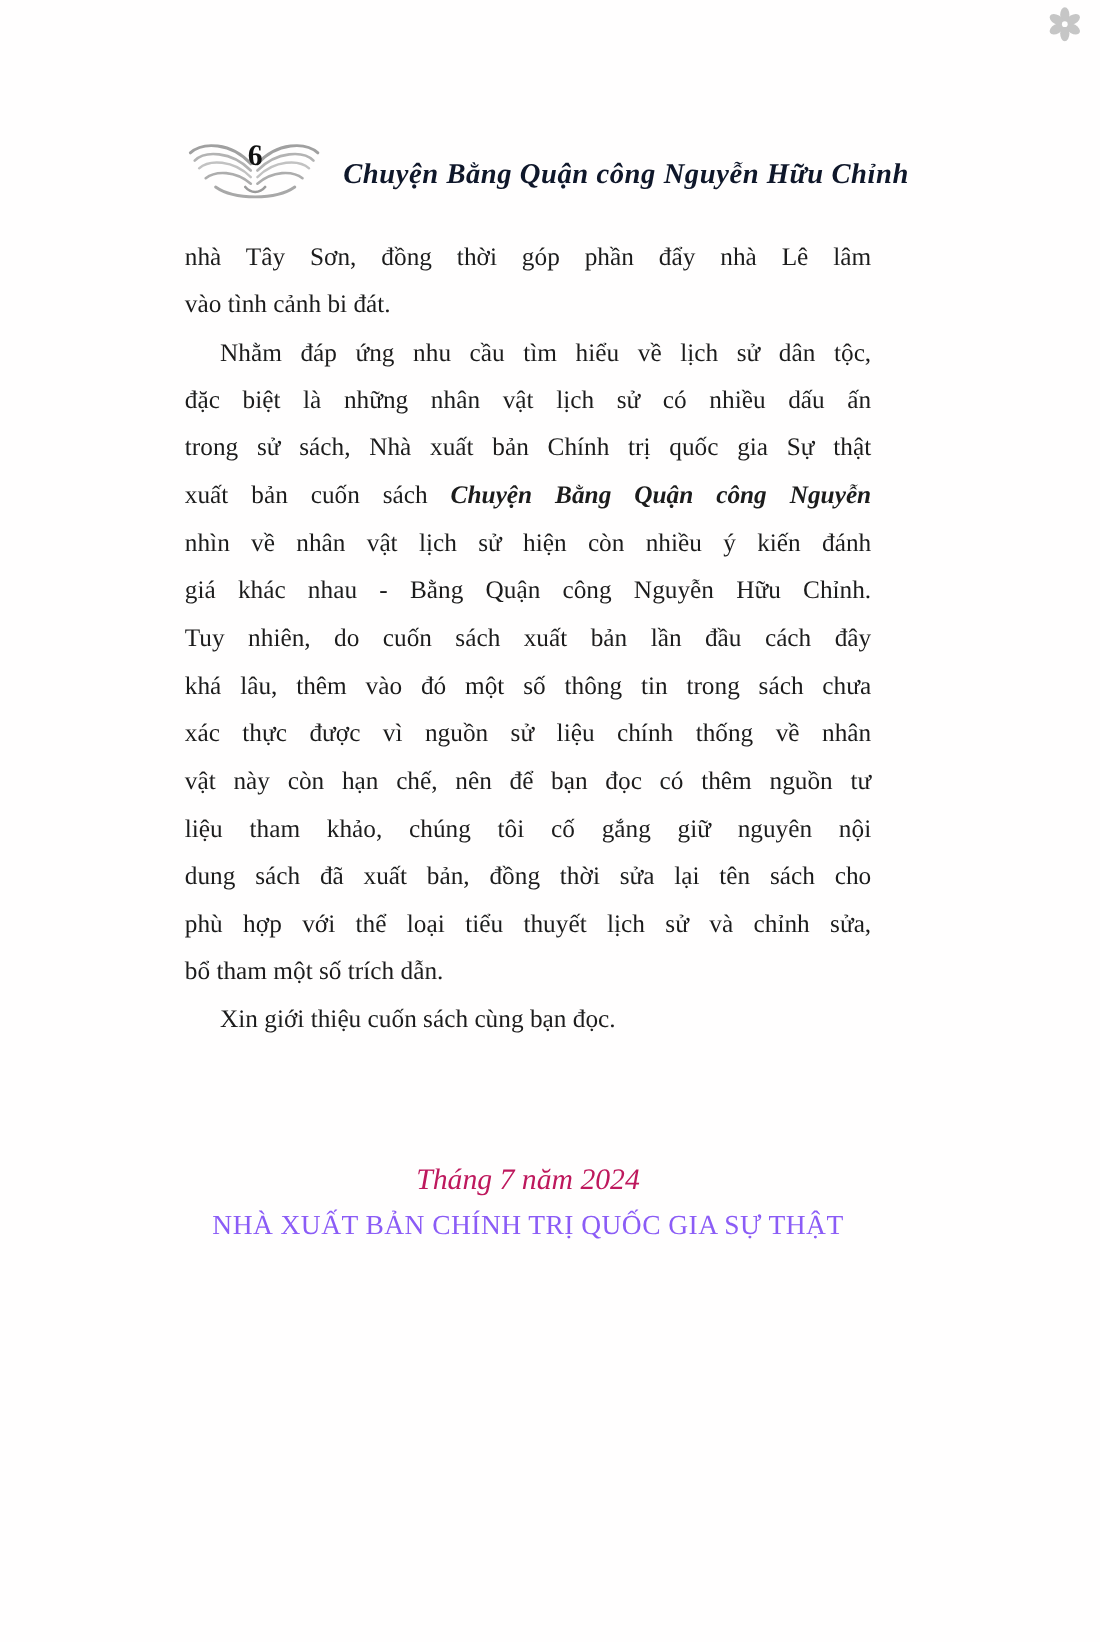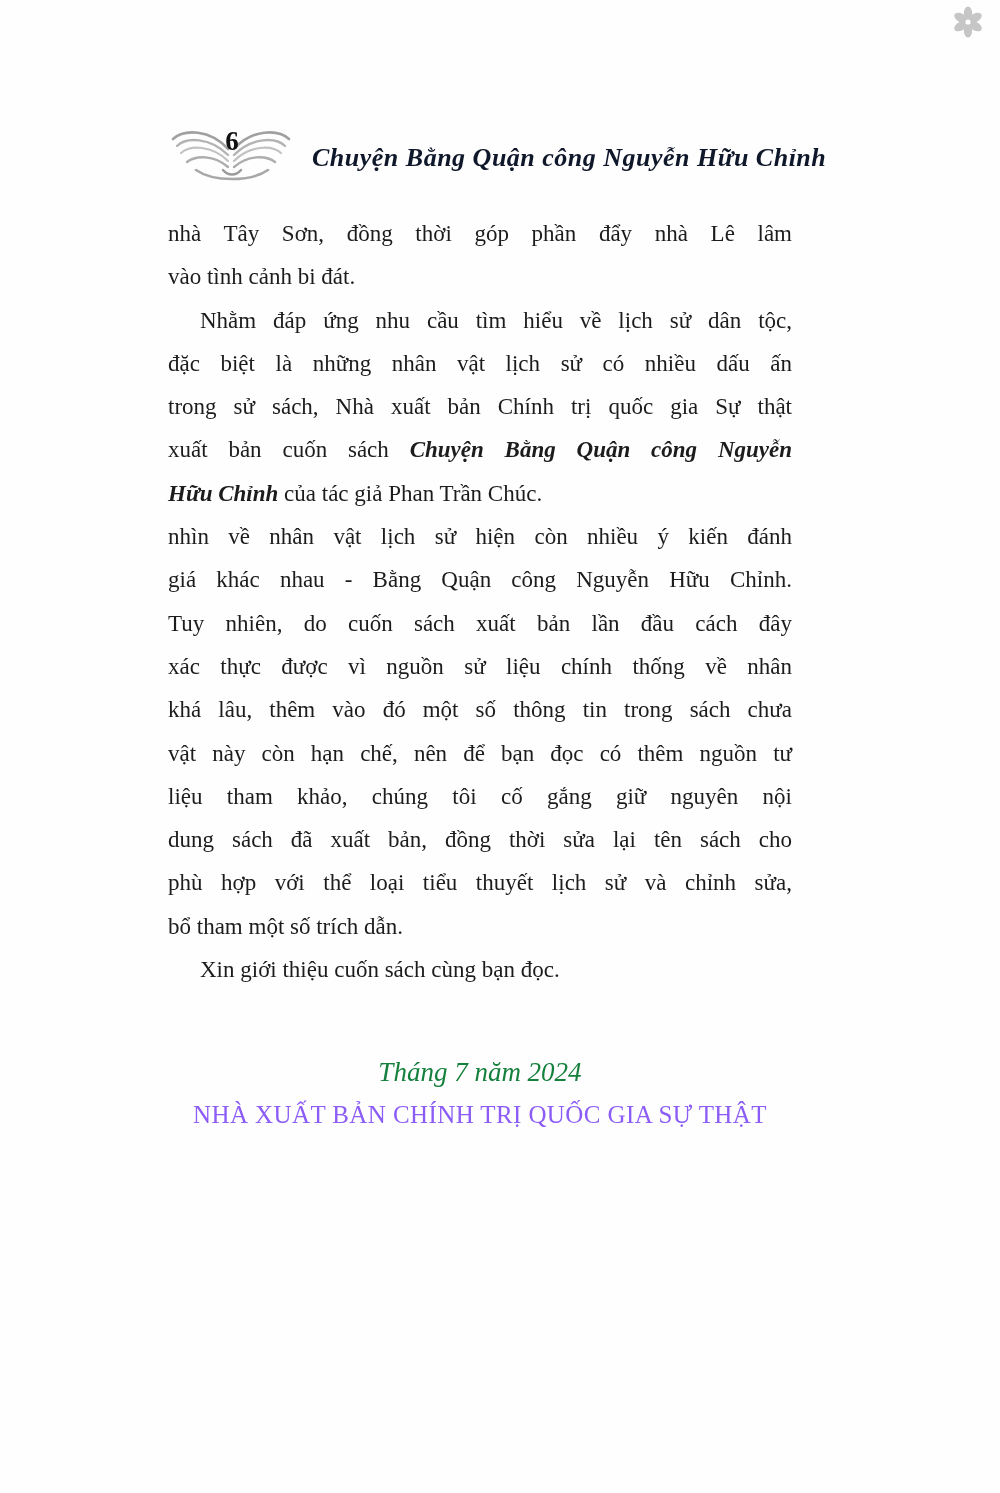--- a/index.html
+++ b/index.html
@@ -37,21 +37,21 @@
     font-size:23px; line-height:43.3px;
   }
   .line { text-align:left; }
   .line.j { text-align:justify; text-align-last:justify; -moz-text-align-last:justify; }
   .line.indent { text-indent:32px; }
   .em { font-weight:bold; font-style:italic; }
 
   .sign-off {
     position:absolute; top:1052px; left:118px; width:724px; text-align:center;
   }
-  .date-line { font-style:italic; font-size:27px; line-height:40px; color:#15803d; }
+  .date-line { font-style:italic; font-size:27px; line-height:40px; color:#be185d; }
   .publisher-line { font-size:25px; line-height:46px; letter-spacing:0.4px; color:#8b5cf6; }
 </style>
 </head>
 <body>
 
 <div class="page">
 
   <div class="corner-flower">
     <svg viewBox="0 0 36 36" width="36" height="36" aria-hidden="true">
       <g fill="#c6c6c6">
@@ -98,28 +98,27 @@
   <main class="body-text">
       <div class="para">
         <div class="line j"><span>nhà Tây Sơn, đồng thời góp phần đẩy nhà Lê lâm</span></div>
         <div class="line"><span>vào tình cảnh bi đát.</span></div>
       </div>
       <div class="para">
         <div class="line j indent"><span>Nhằm đáp ứng nhu cầu tìm hiểu về lịch sử dân tộc,</span></div>
         <div class="line j"><span>đặc biệt là những nhân vật lịch sử có nhiều dấu ấn</span></div>
         <div class="line j"><span>trong sử sách, Nhà xuất bản Chính trị quốc gia Sự thật</span></div>
         <div class="line j"><span>xuất bản cuốn sách </span><span class="em">Chuyện Bằng Quận công Nguyễn</span></div>
-        <div class="line"><span class="em">Hữu Chỉnh</span><span> của tác giả Phan Trần Chúc.</span></div>
       </div>
       <div class="para">
         <div class="line j"><span>nhìn về nhân vật lịch sử hiện còn nhiều ý kiến đánh</span></div>
         <div class="line j"><span>giá khác nhau - Bằng Quận công Nguyễn Hữu Chỉnh.</span></div>
         <div class="line j"><span>Tuy nhiên, do cuốn sách xuất bản lần đầu cách đây</span></div>
+        <div class="line j"><span>khá lâu, thêm vào đó một số thông tin trong sách chưa</span></div>
         <div class="line j"><span>xác thực được vì nguồn sử liệu chính thống về nhân</span></div>
-        <div class="line j"><span>khá lâu, thêm vào đó một số thông tin trong sách chưa</span></div>
         <div class="line j"><span>vật này còn hạn chế, nên để bạn đọc có thêm nguồn tư</span></div>
         <div class="line j"><span>liệu tham khảo, chúng tôi cố gắng giữ nguyên nội</span></div>
         <div class="line j"><span>dung sách đã xuất bản, đồng thời sửa lại tên sách cho</span></div>
         <div class="line j"><span>phù hợp với thể loại tiểu thuyết lịch sử và chỉnh sửa,</span></div>
         <div class="line"><span>bổ tham một số trích dẫn.</span></div>
       </div>
       <div class="para">
         <div class="line indent"><span>Xin giới thiệu cuốn sách cùng bạn đọc.</span></div>
       </div>
     </main>

